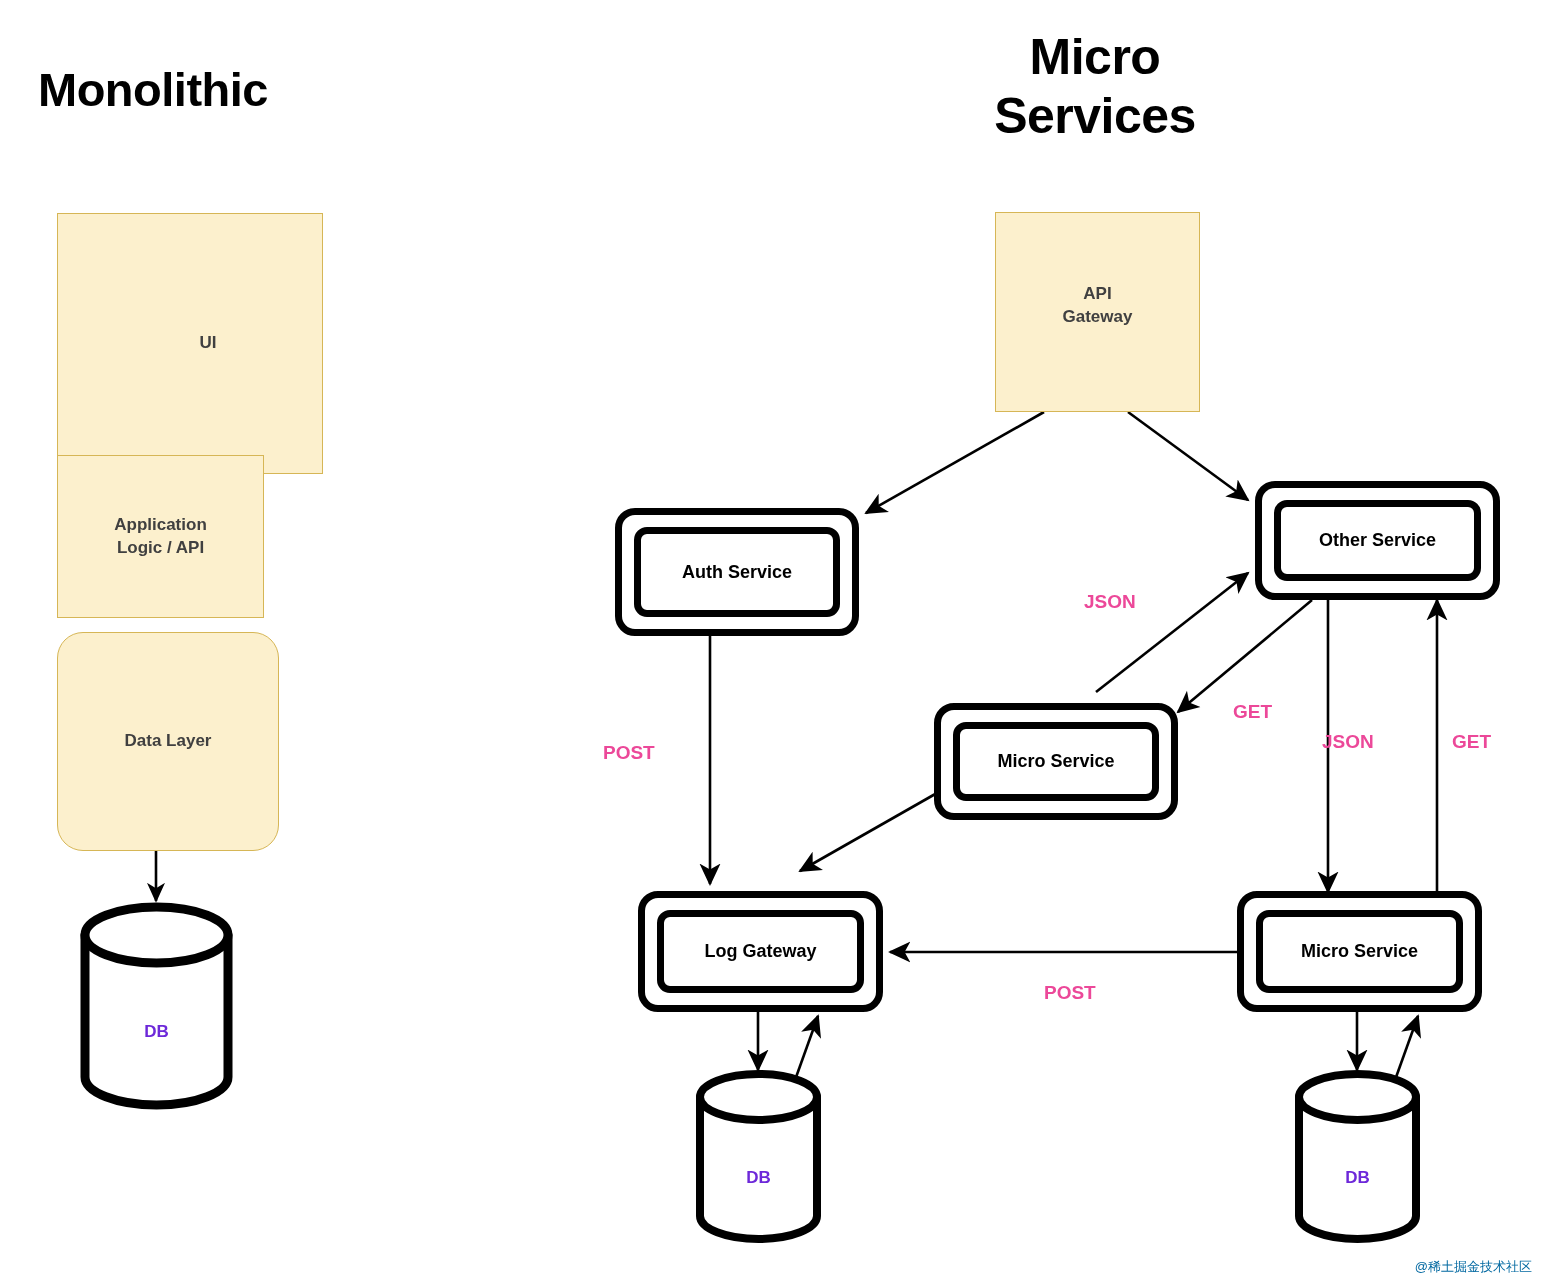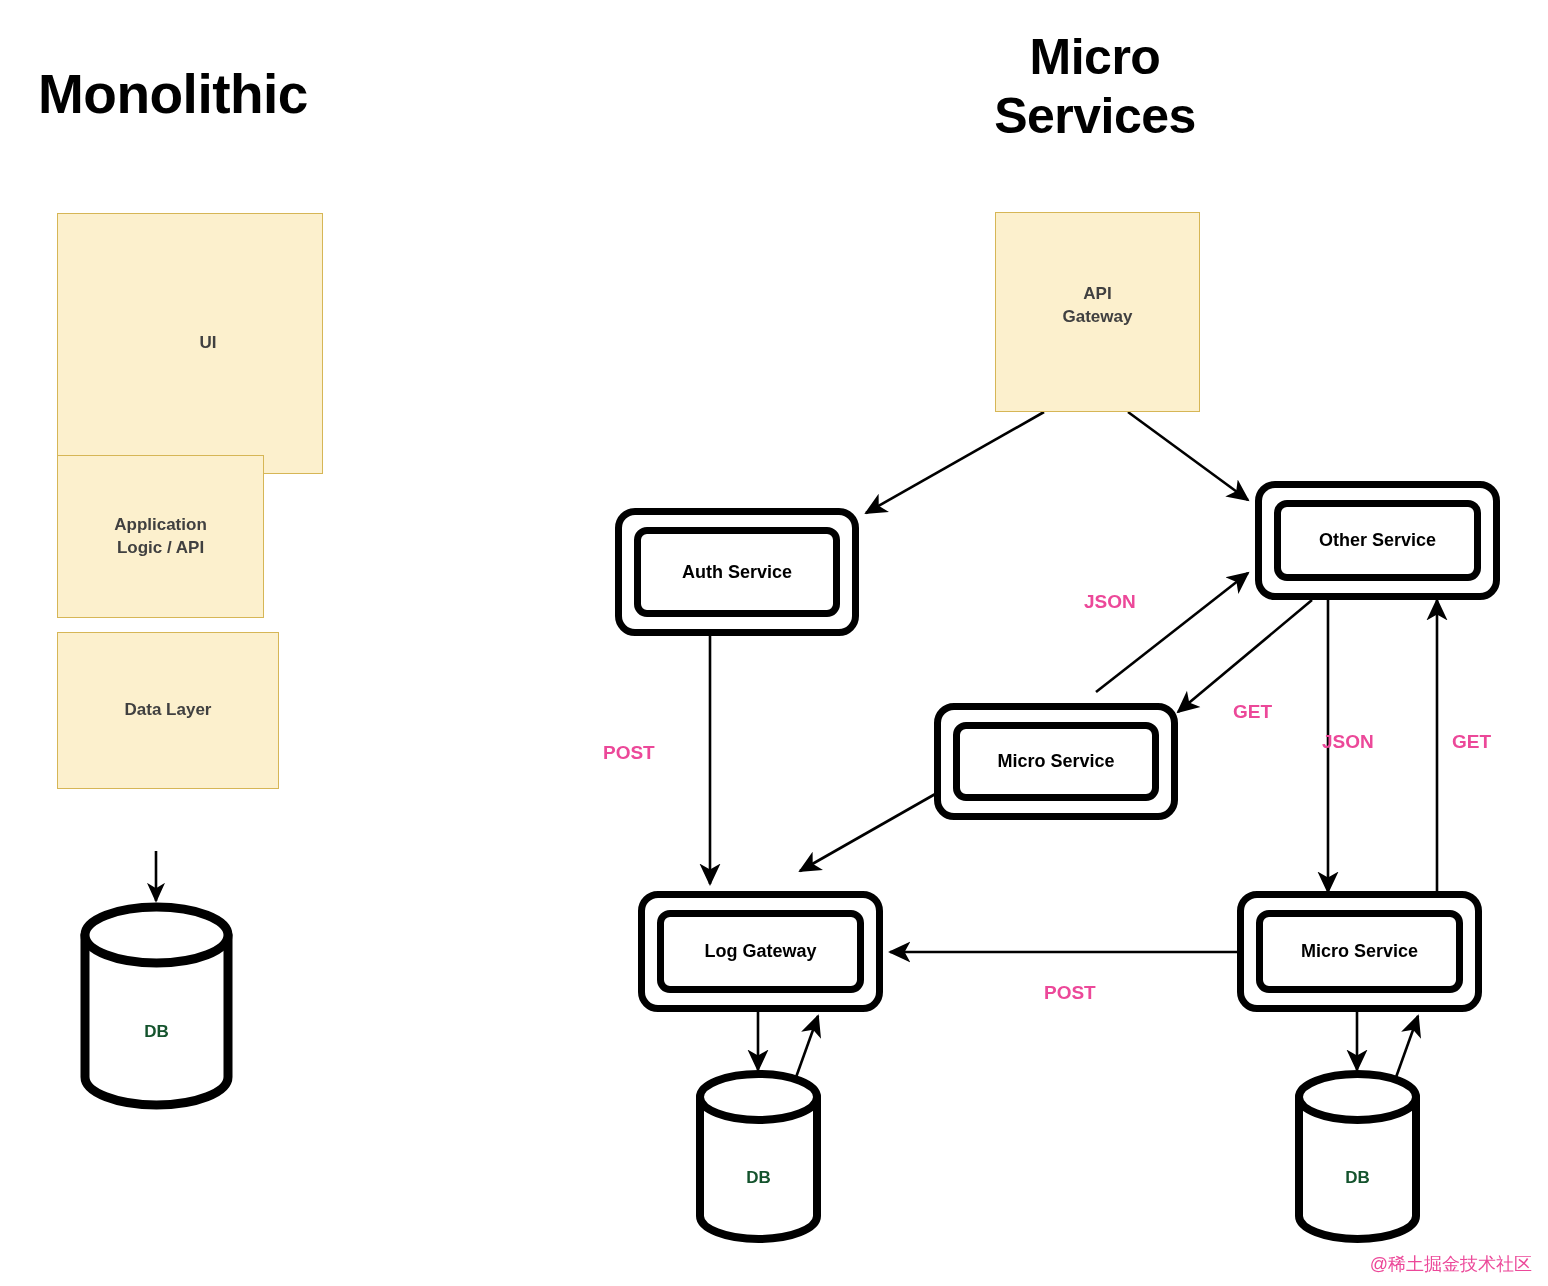--- a/index.html
+++ b/index.html
@@ -28,21 +28,21 @@
   .heading {
     position: absolute;
     font-weight: bold;
     color: #000000;
     line-height: 1.18;
     white-space: pre-line;
   }
   #title-monolithic {
     left: 38px;
     top: 62px;
-    font-size: 55px;
+    font-size: 47px;
     letter-spacing: -0.5px;
   }
   #title-microservices {
     left: 960px;
     top: 28px;
     width: 270px;
     text-align: center;
     font-size: 50px;
     letter-spacing: -0.5px;
   }
@@ -93,38 +93,38 @@
   .db {
     position: absolute;
   }
   .db-label {
     position: absolute;
     left: 0;
     width: 100%;
     text-align: center;
     font-size: 17px;
     font-weight: bold;
-    color: #14532d;
+    color: #6d28d9;
   }
 
   
   .elabel {
     position: absolute;
     font-size: 19px;
     font-weight: bold;
     color: #ec4899;
     white-space: nowrap;
   }
 
   #watermark {
     position: absolute;
     right: 16px;
     bottom: 10px;
-    font-size: 18px;
-    color: #ec4899;
+    font-size: 13px;
+    color: #0369a1;
     white-space: nowrap;
   }
 </style>
 </head>
 <body>
 
 <div id="canvas">
 
   <svg id="wires" viewBox="0 0 1548 1286" width="1548" height="1286">
     <defs>
@@ -167,21 +167,21 @@
   <div class="heading" id="title-microservices">Micro
 Services</div>
 
   <div class="ybox" style="left:57px; top:213px; width:266px; height:261px;padding-left:36px;">
     <span>UI</span>
   </div>
   <div class="ybox" style="left:57px; top:455px; width:207px; height:163px;">
     <span>Application
 Logic / API</span>
   </div>
-  <div class="ybox" style="left:57px; top:632px; width:222px; height:157px;">
+  <div class="ybox" style="left:57px; top:632px; width:222px; height:219px;border-radius:26px;">
     <span>Data Layer</span>
   </div>
 
   <div class="db" style="left:78px; top:900px; width:157px; height:212px;">
     <svg width="157" height="212" viewBox="0 0 157 212">
       <path d="M 7 35 L 7 177 A 71.5 28 0 0 0 150 177 L 150 35" fill="#fff" stroke="#000" stroke-width="9" stroke-linecap="round"></path>
       <ellipse cx="78.5" cy="35" rx="71.5" ry="28" fill="#fff" stroke="#000" stroke-width="9"></ellipse>
     </svg>
     <div class="db-label" style="top:122px;">DB</div>
   </div>

